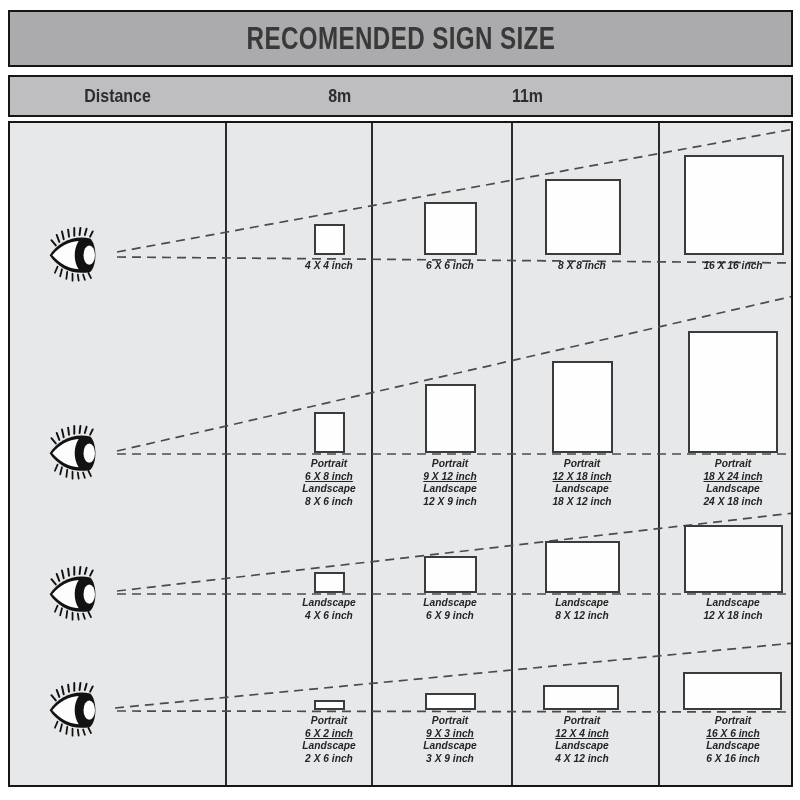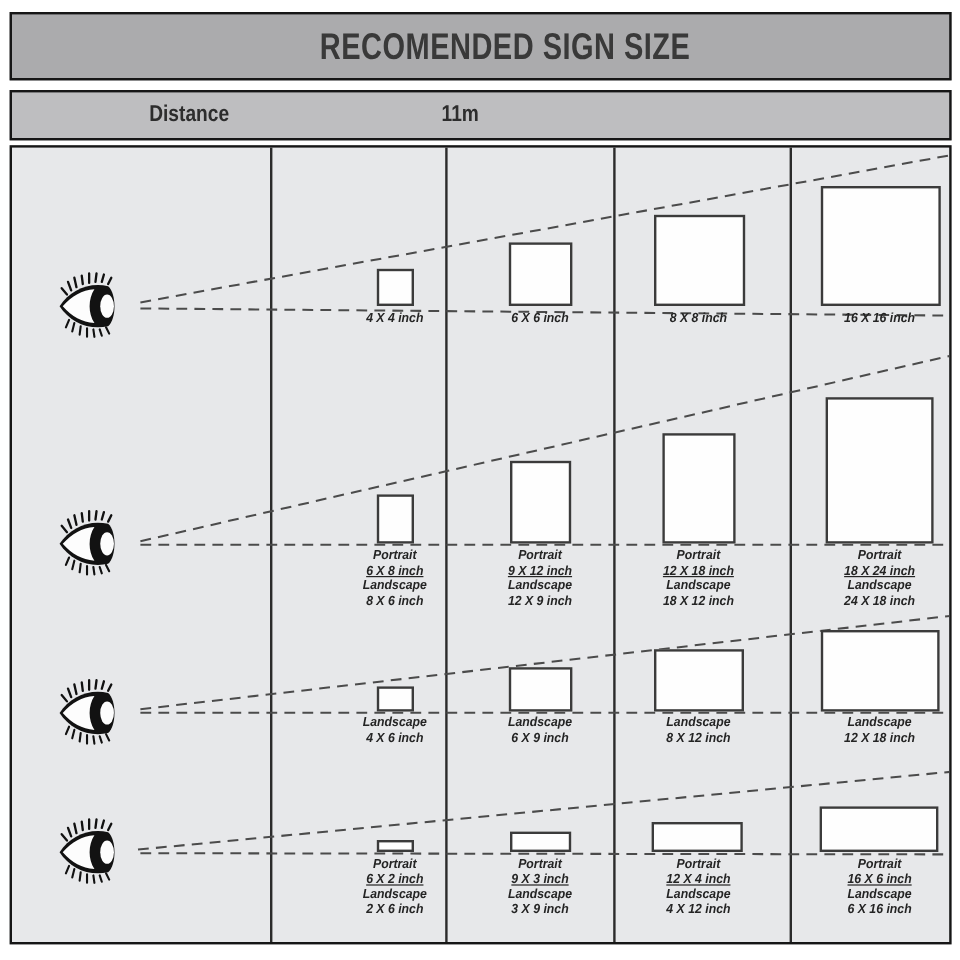--- a/index.html
+++ b/index.html
@@ -1,20 +1,20 @@
 <!DOCTYPE html>
 <html><head>
 <meta charset="utf-8">
 <style>
   html,body{margin:0;padding:0;}
   body{
     width:800px;height:800px;background:#ffffff;position:relative;
     font-family:"Liberation Sans", sans-serif;overflow:hidden;
   }
-  .bar{position:absolute;left:8px;width:785px;box-sizing:border-box;border:2px solid #161616;padding-left:40px;}
+  .bar{position:absolute;left:8px;width:785px;box-sizing:border-box;border:2px solid #161616;}
   .title-bar{top:10px;height:57px;background:#ababad;display:flex;align-items:center;justify-content:center;}
   .title-text{
     font-size:31px;font-weight:800;color:#393939;white-space:nowrap;
     transform:scaleX(0.78);transform-origin:center;letter-spacing:0.5px;
   }
   .header-row{top:75px;height:42px;background:#bebec0;display:flex;align-items:stretch;gap:44px;}
   .hcell{display:flex;align-items:center;justify-content:center;}
   .hcell .htext{
     font-size:19px;font-weight:800;color:#2d2d2d;white-space:nowrap;
     transform:scaleX(0.84);transform-origin:center;
@@ -33,20 +33,23 @@
 </head>
 <body>
 
 <div class="bar title-bar">
   <span class="title-text">RECOMENDED SIGN SIZE</span>
 </div>
 
 <div class="bar header-row">
   <div class="hcell" style="width:216px">
     <span class="htext">Distance</span>
+  </div>
+  <div class="hcell" style="width:140px">
+    <span class="htext">8m</span>
   </div>
   <div class="hcell" style="width:147px">
     <span class="htext">11m</span>
   </div>
 </div>
 
 <div class="bar board">
 
   <div class="vdiv" style="left:215px"></div>
   <div class="vdiv" style="left:361px"></div>

